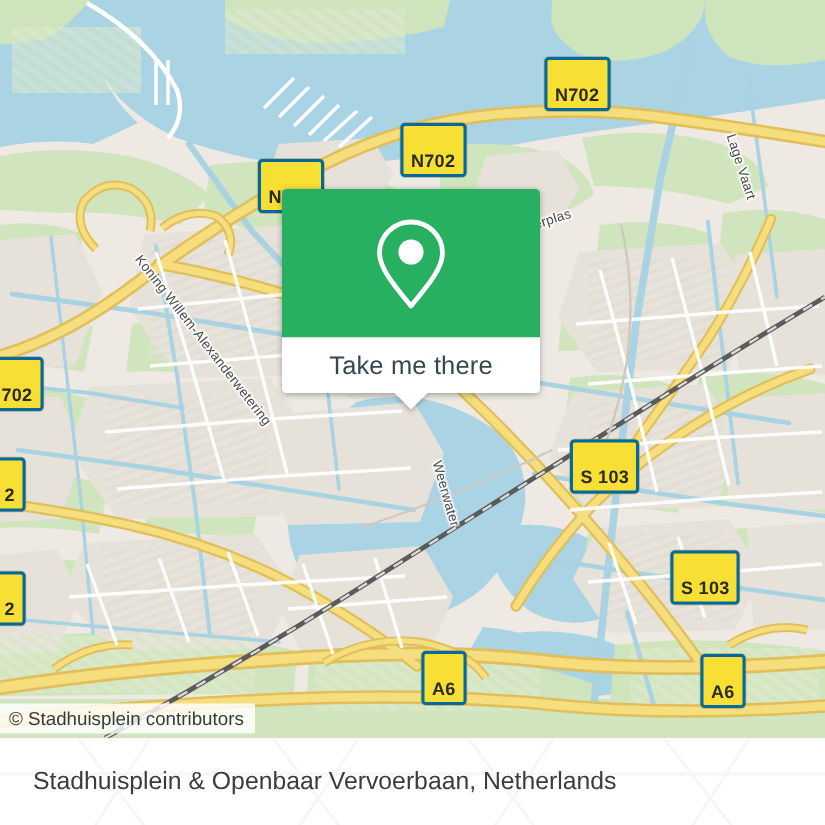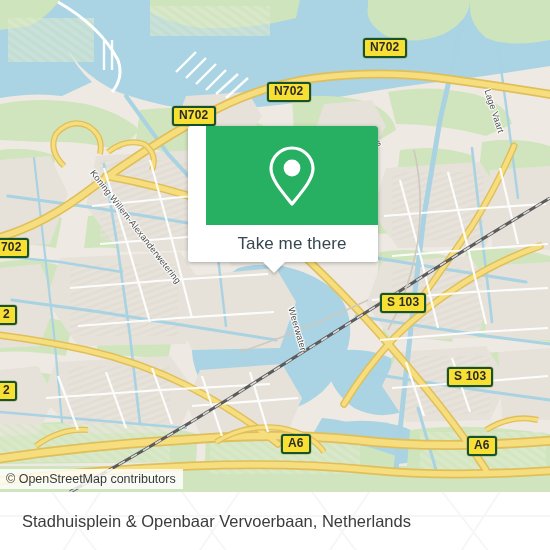--- a/index.html
+++ b/index.html
@@ -15,40 +15,40 @@
     position:absolute;white-space:nowrap;color:#333;
     font-family:"Liberation Sans",sans-serif;font-size:9px;
     text-shadow:1px 0 1px #fff,-1px 0 1px #fff,0 1px 1px #fff,0 -1px 1px #fff,
                 1px 1px 1px #fff,-1px -1px 1px #fff,1px -1px 1px #fff,-1px 1px 1px #fff;
     pointer-events:none;
   }
   .watername{color:#4a4a4a;font-size:9px;letter-spacing:.2px;}
 
   
   .shield{
-    position:absolute;background:#f7e033;border:2px solid #14532d;border-radius:3px;
+    position:absolute;background:#f7e033;border:2px solid #0369a1;border-radius:3px;
     color:#2b2b2b;font-family:"Liberation Sans",sans-serif;font-weight:bold;font-size:12px;
-    padding:1px 5px 2px 5px;line-height:13px;letter-spacing:.2px;
+    padding:17px 5px 2px 5px;line-height:13px;letter-spacing:.2px;
     box-shadow:0 0 0 .5px rgba(140,130,40,.55);
   }
 
   
   .attrib{
     position:absolute;left:0;top:469px;
     background:rgba(255,255,255,.82);
     padding:3px 7px 3px 6px;
     font-size:12.5px;color:#3a3a3a;
     font-family:"Liberation Sans",sans-serif;
   }
 
   
   .card{position:absolute;left:188px;top:126px;width:172px;}
   .card-inner{
     width:172px;border-radius:3px;overflow:hidden;
-    box-shadow:0 1px 4px rgba(0,0,0,.30);background:#fff;padding-left:18px;
+    box-shadow:0 1px 4px rgba(0,0,0,.30);background:#fff;
   }
   .card-green{
     height:99px;background:#27b062;display:flex;align-items:center;justify-content:center;
   }
   .card-white{
     height:37px;background:#fff;display:flex;align-items:center;justify-content:center;
   }
   .card-white span{
     font-size:17px;color:#37474f;font-family:"Liberation Sans",sans-serif;letter-spacing:.1px;
   }
@@ -291,21 +291,21 @@
     <div class="shield" style="left:267px;top:82px;">N702</div>
     <div class="shield" style="left:172px;top:106px;">N702</div>
     <div class="shield" style="left:-6px;top:238px;">702</div>
     <div class="shield" style="left:-4px;top:305px;">2</div>
     <div class="shield" style="left:-4px;top:381px;">2</div>
     <div class="shield" style="left:380px;top:293px;">S 103</div>
     <div class="shield" style="left:447px;top:367px;">S 103</div>
     <div class="shield" style="left:281px;top:434px;">A6</div>
     <div class="shield" style="left:467px;top:436px;">A6</div>
 
-    <div class="attrib">© OpenStreetMap contributors</div>
+    <div class="attrib">© Stadhuisplein contributors</div>
 
     <div class="card">
       <div class="card-inner">
         <div class="card-green">
           <svg width="56" height="66" viewBox="0 0 56 66">
             <path d="M28 5 C16.5 5 7 14.2 7 25.6 C7 36 17 47.5 28 61 C39 47.5 49 36 49 25.6 C49 14.2 39.5 5 28 5 Z" fill="none" stroke="#ffffff" stroke-width="3.2" stroke-linejoin="round"></path>
             <circle cx="28" cy="25" r="8.4" fill="#ffffff"></circle>
           </svg>
         </div>
         <div class="card-white">

